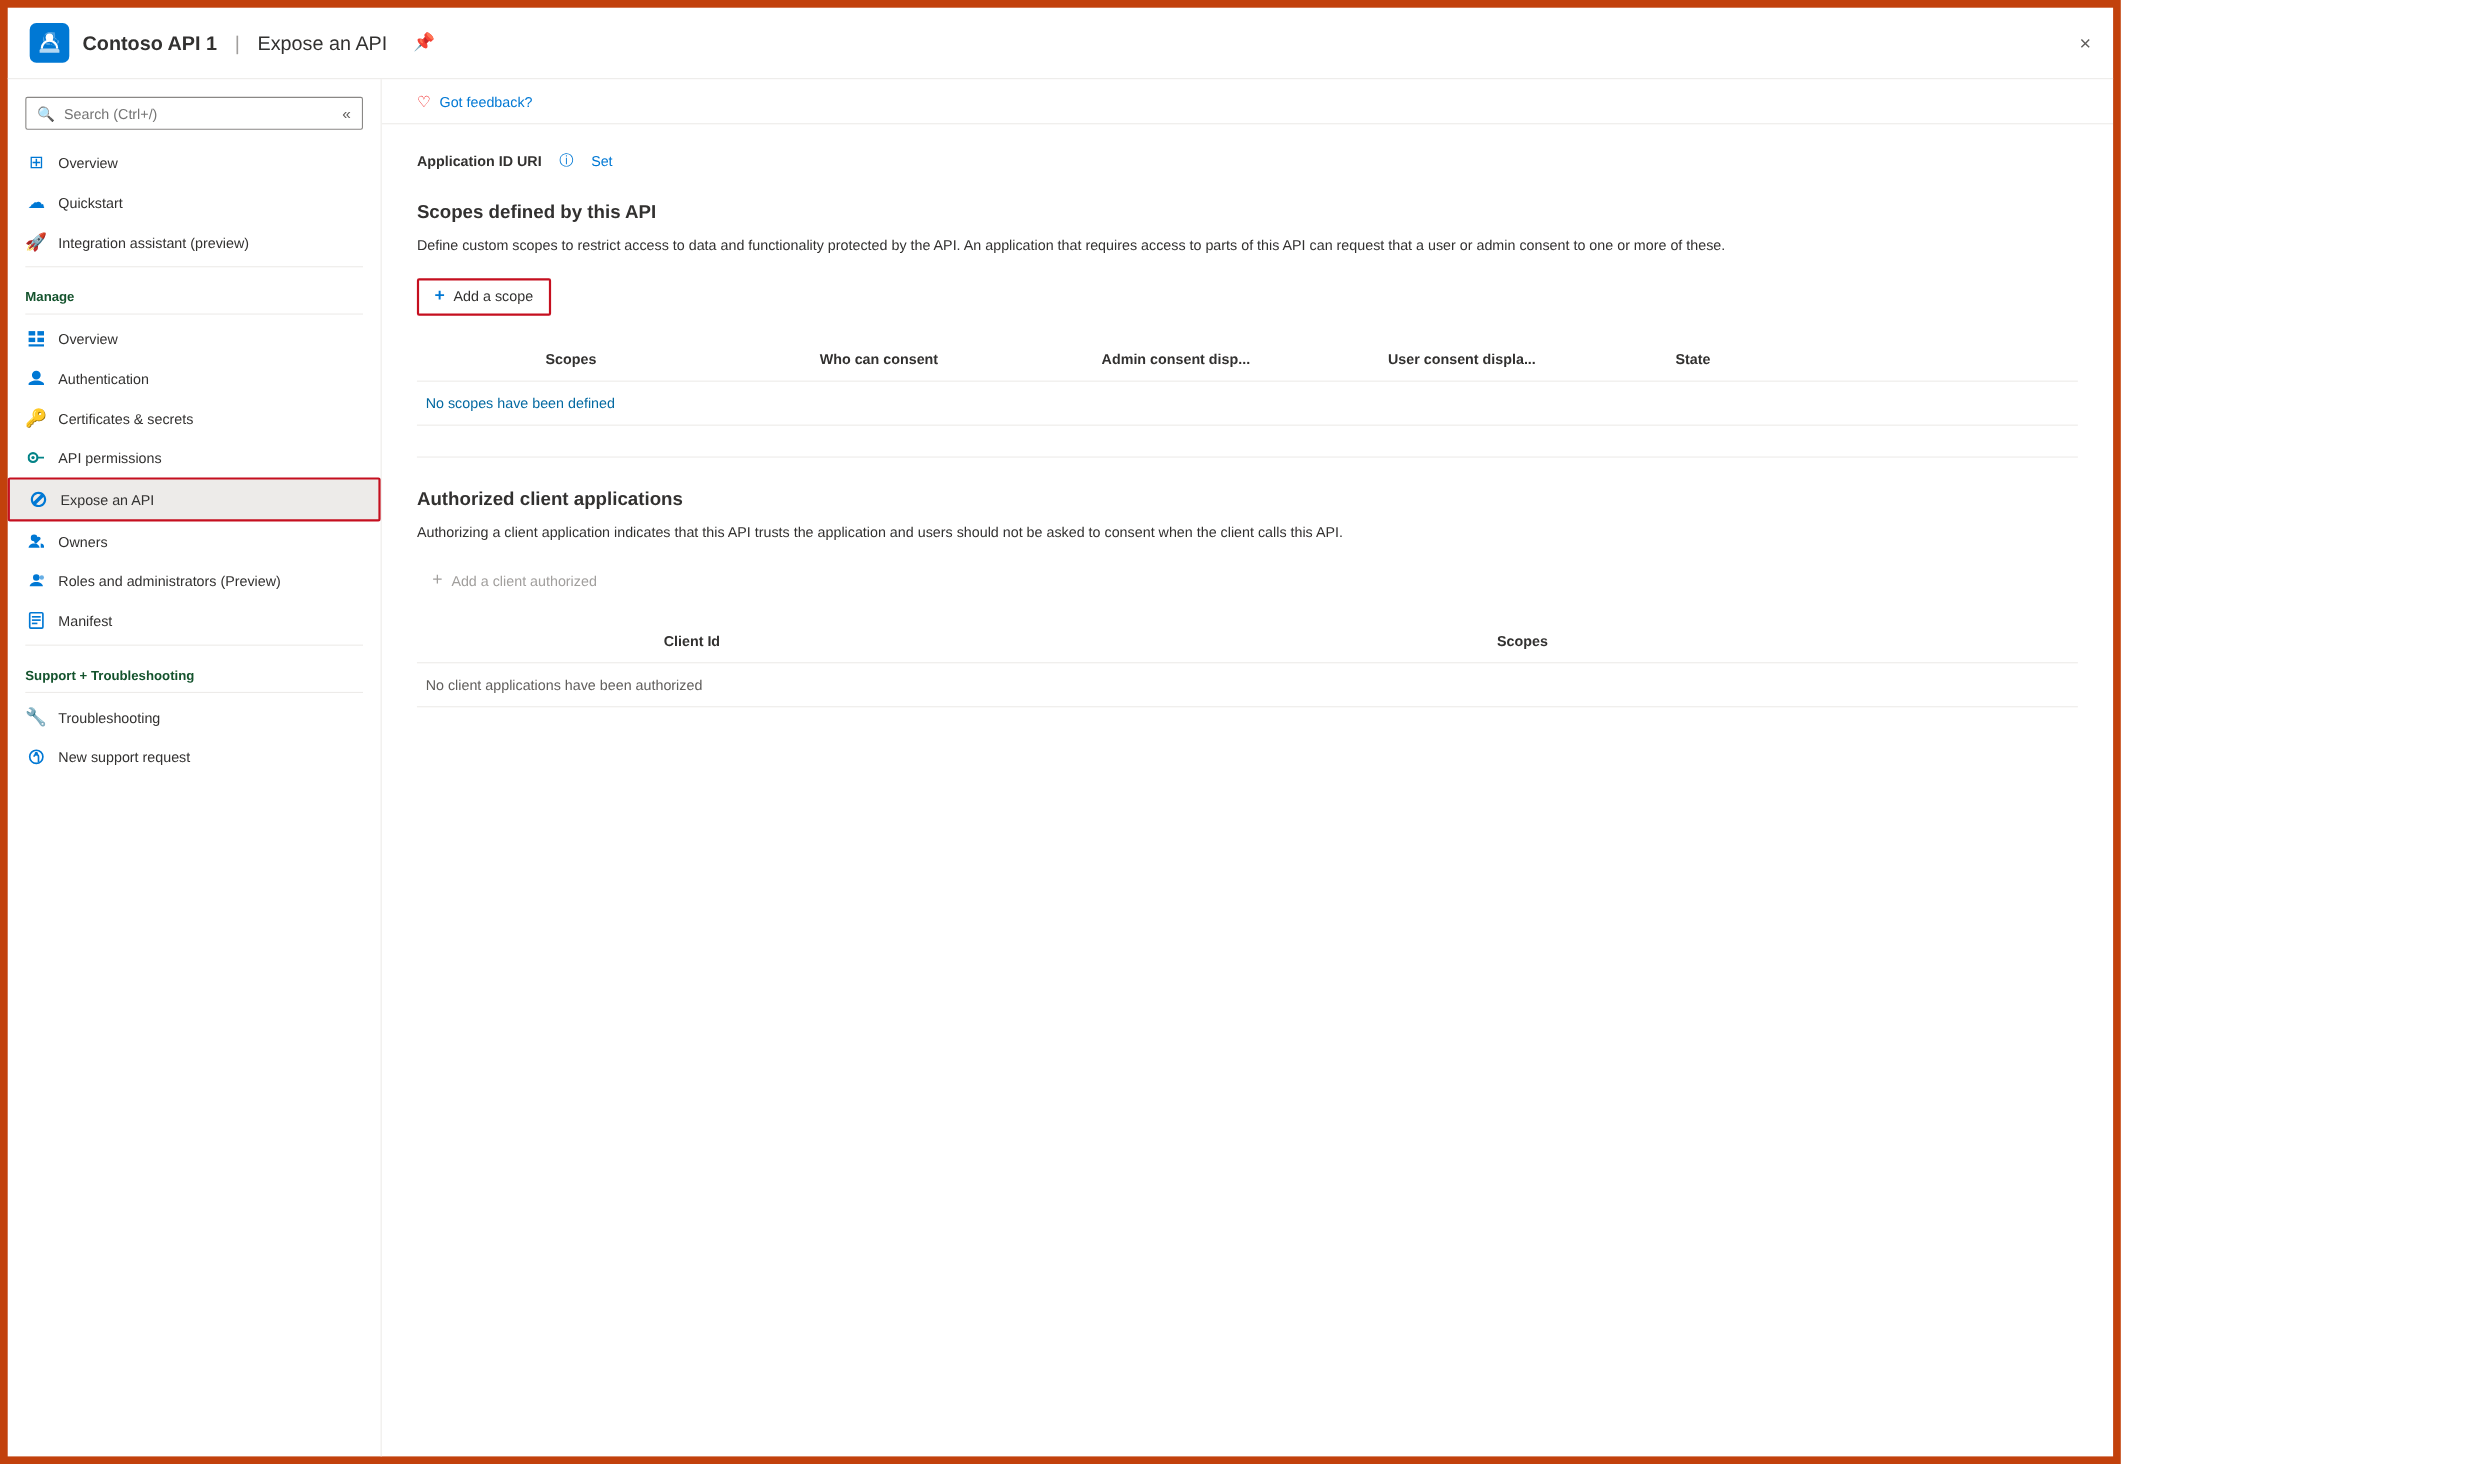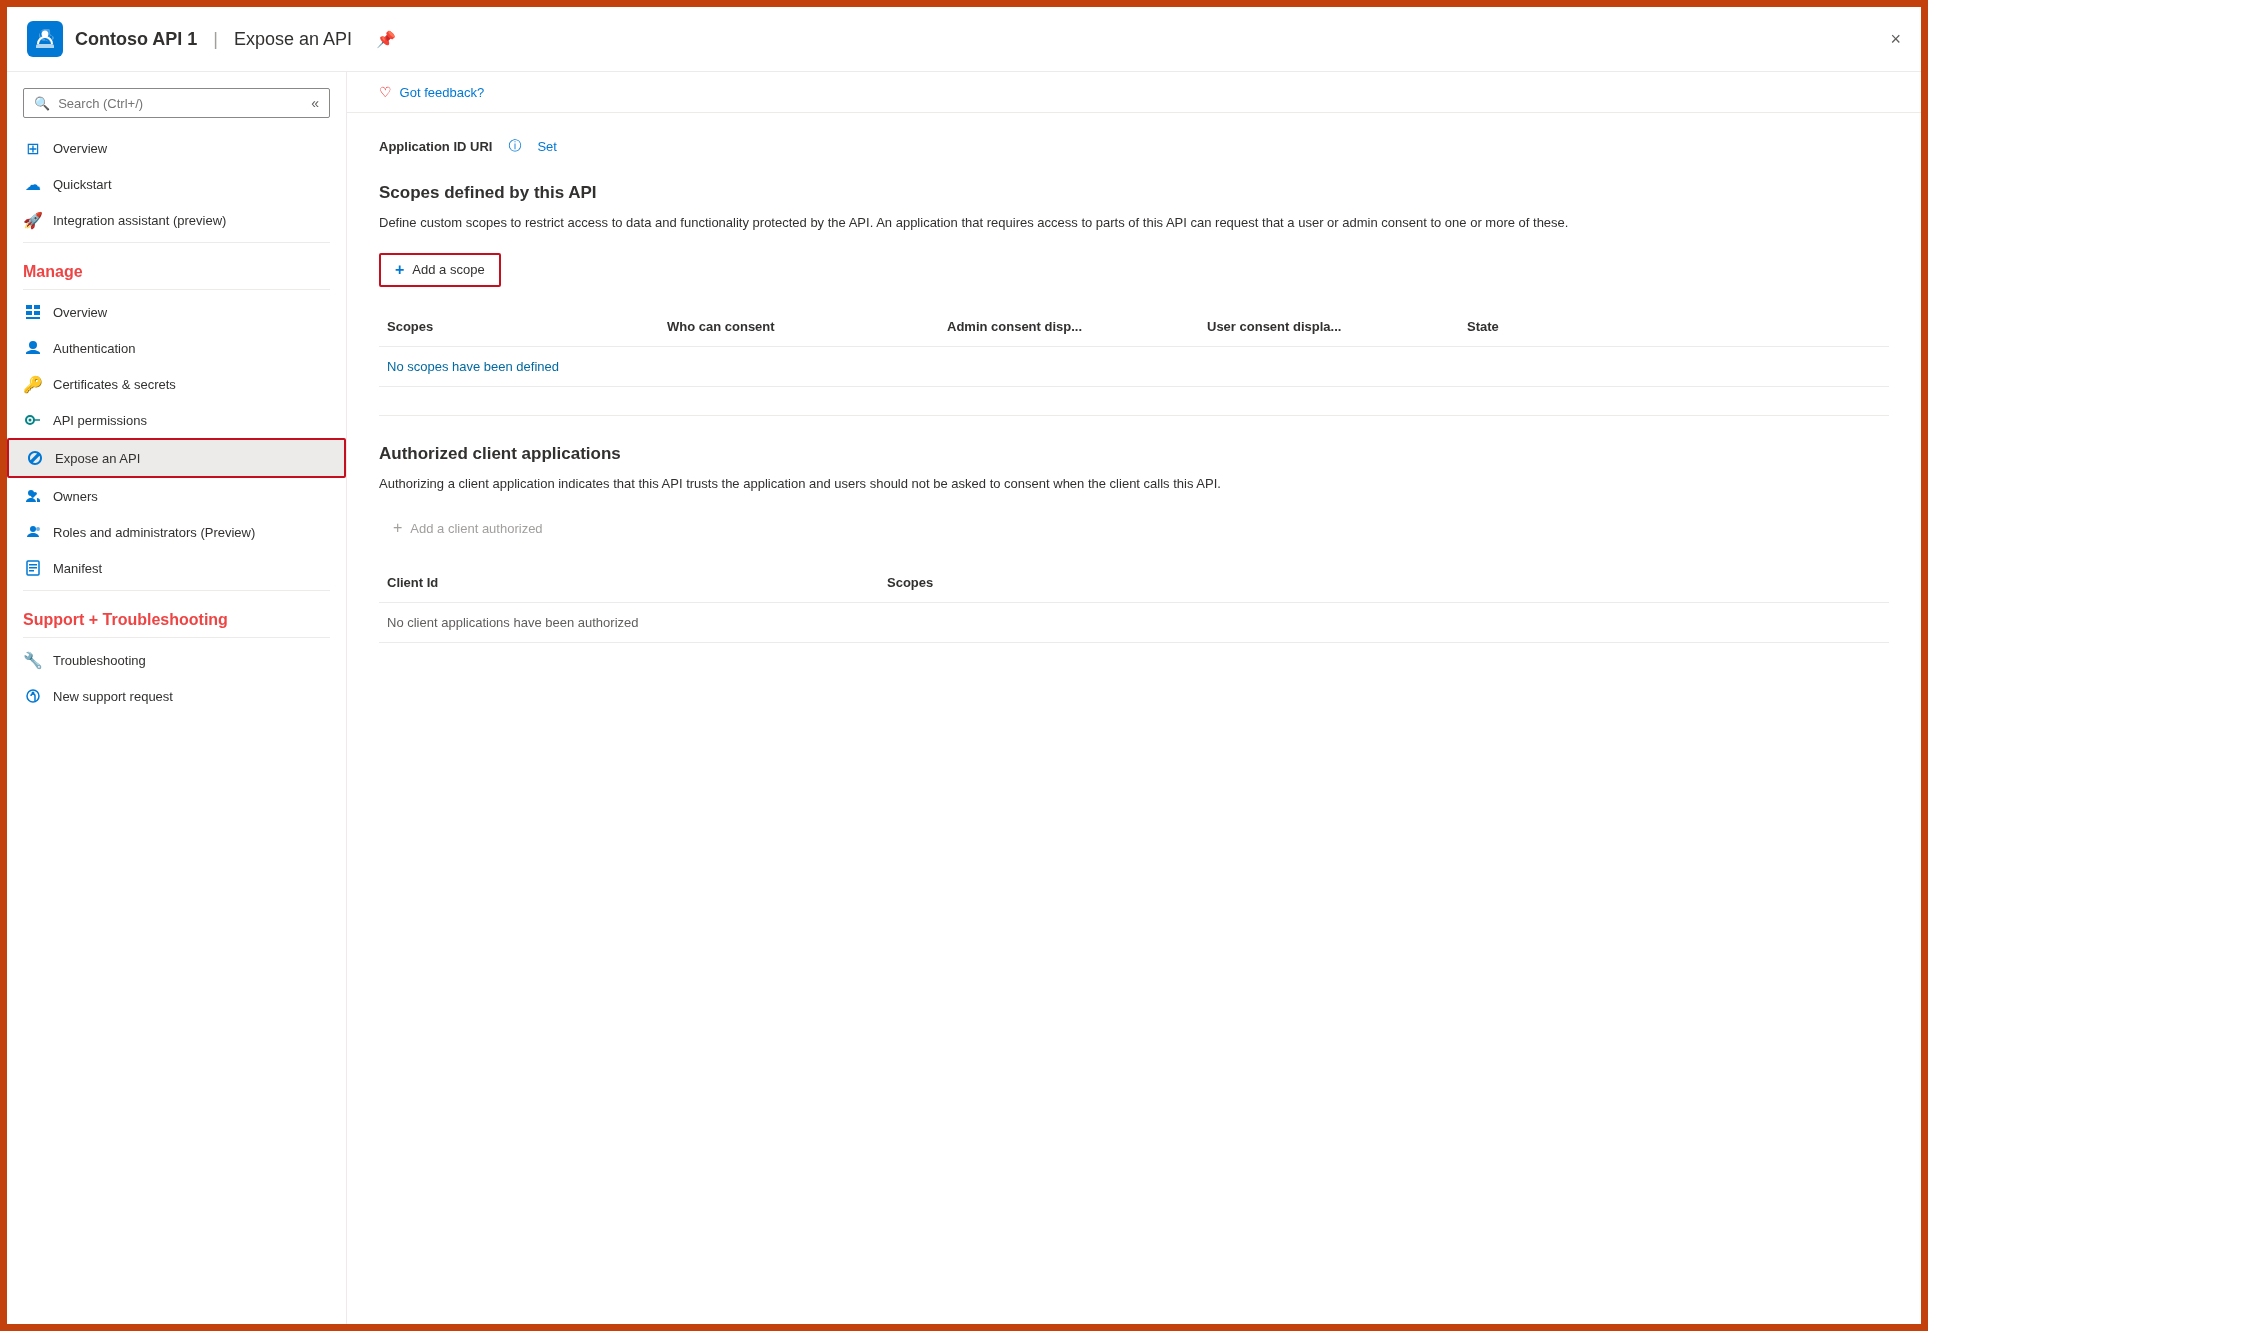--- a/index.html
+++ b/index.html
@@ -25,21 +25,21 @@
     
     .search-box { margin: 4px 16px 12px 16px; display: flex; align-items: center; border: 1px solid #8a8886; border-radius: 2px; padding: 6px 10px; gap: 8px; background: #fff; }
     .search-box-icon { color: #605e5c; font-size: 13px; }
     .search-box-input { border: none; outline: none; font-size: 13px; color: #605e5c; background: transparent; flex: 1; }
     .collapse-btn { margin-left: auto; color: #605e5c; cursor: pointer; font-size: 14px; }
     
     .nav-item { display: flex; align-items: center; padding: 8px 16px; gap: 10px; cursor: pointer; color: #323130; font-size: 13px; min-height: 36px; }
     .nav-item.active { background: #edebe9; font-weight: 500; border: 2px solid #c50f1f; border-radius: 2px; }
     .nav-item .icon { width: 20px; height: 20px; display: flex; align-items: center; justify-content: center; flex-shrink: 0; font-size: 16px; }
     
-    .section-label { padding: 16px 16px 4px 16px; font-size: 16px; font-weight: 600; color: #ef4444; }
+    .section-label { padding: 16px 16px 4px 16px; font-size: 12px; font-weight: 600; color: #14532d; }
     .nav-divider { height: 1px; background: #edebe9; margin: 4px 16px; }
     
     
     .content { flex: 1; padding: 0; overflow: auto; }
     
     .feedback-bar { padding: 12px 32px; border-bottom: 1px solid #edebe9; display: flex; align-items: center; gap: 8px; }
     .feedback-link { color: #0078d4; font-size: 13px; cursor: pointer; display: flex; align-items: center; gap: 6px; text-decoration: none; }
     
     .content-body { padding: 24px 32px; }
     
@@ -48,21 +48,21 @@
     .info-icon { color: #0078d4; font-size: 13px; }
     .set-link { color: #0078d4; cursor: pointer; font-size: 13px; text-decoration: none; }
     
     .section-title { font-size: 17px; font-weight: 600; margin-bottom: 10px; }
     .section-desc { font-size: 13px; color: #323130; line-height: 1.5; margin-bottom: 20px; max-width: 1200px; }
     
     .add-scope-btn { display: inline-flex; align-items: center; gap: 8px; padding: 6px 14px; border: 2px solid #c50f1f; background: #fff; color: #323130; font-size: 13px; cursor: pointer; margin-bottom: 20px; border-radius: 2px; }
     .add-scope-btn .plus { color: #0078d4; font-size: 16px; font-weight: 700; }
     
     .table-header { display: grid; grid-template-columns: 280px 280px 260px 260px 160px 1fr; border-bottom: 1px solid #edebe9; padding: 8px 0; }
-    .table-header-cell { font-weight: 600; font-size: 13px; padding: 4px 8px; }
+    .table-header-cell { font-weight: 600; font-size: 13px; padding: 4px 8px; text-align: center; }
     .table-empty { padding: 12px 8px; color: #0369a1; font-size: 13px; border-bottom: 1px solid #edebe9; }
     
     .section-separator { height: 1px; background: #edebe9; margin: 28px 0; }
     
     .add-client-btn { display: inline-flex; align-items: center; gap: 8px; padding: 6px 14px; color: #a19f9d; font-size: 13px; cursor: pointer; margin-bottom: 20px; }
     .add-client-btn .plus { color: #a19f9d; font-size: 16px; }
     
     .client-table-header { display: grid; grid-template-columns: 500px 1fr; border-bottom: 1px solid #edebe9; padding: 8px 0; }
     .client-table-empty { padding: 12px 8px; color: #605e5c; font-size: 13px; border-bottom: 1px solid #edebe9; }
     

